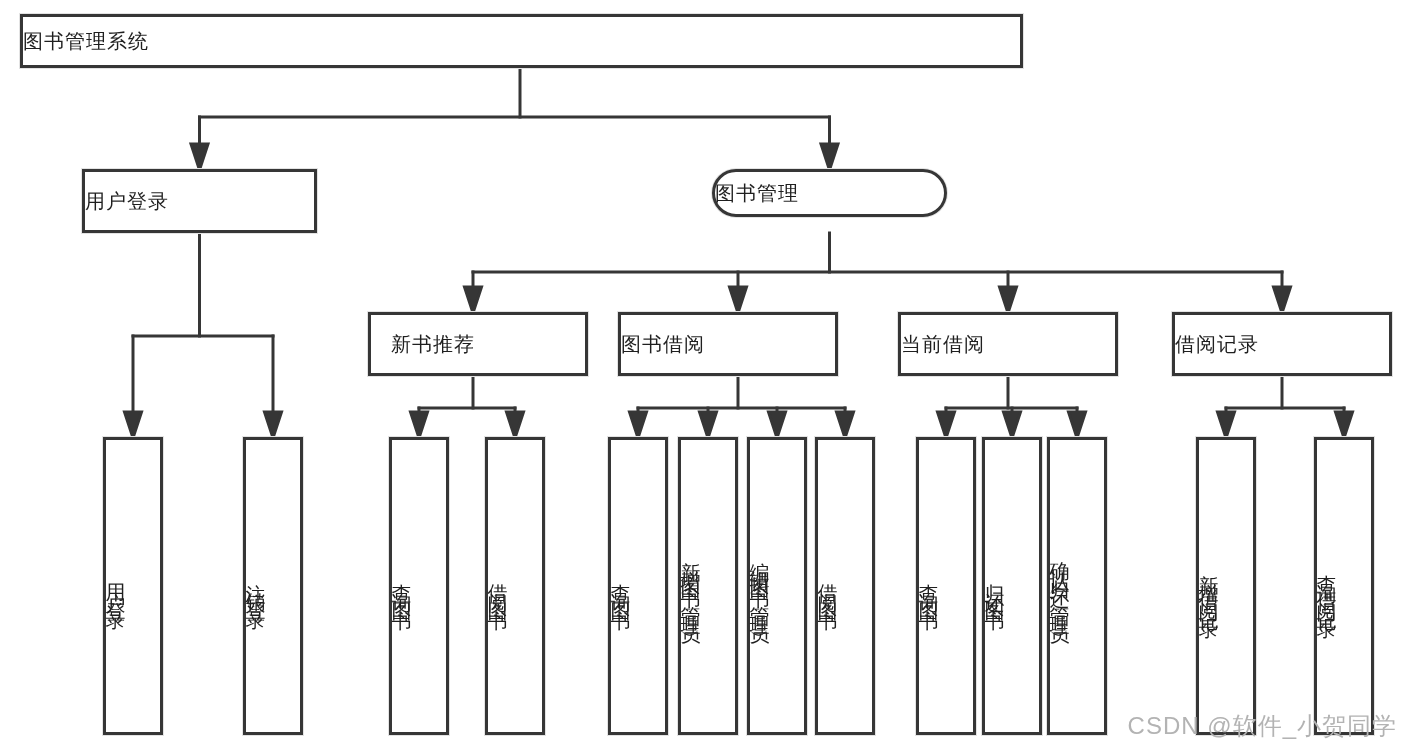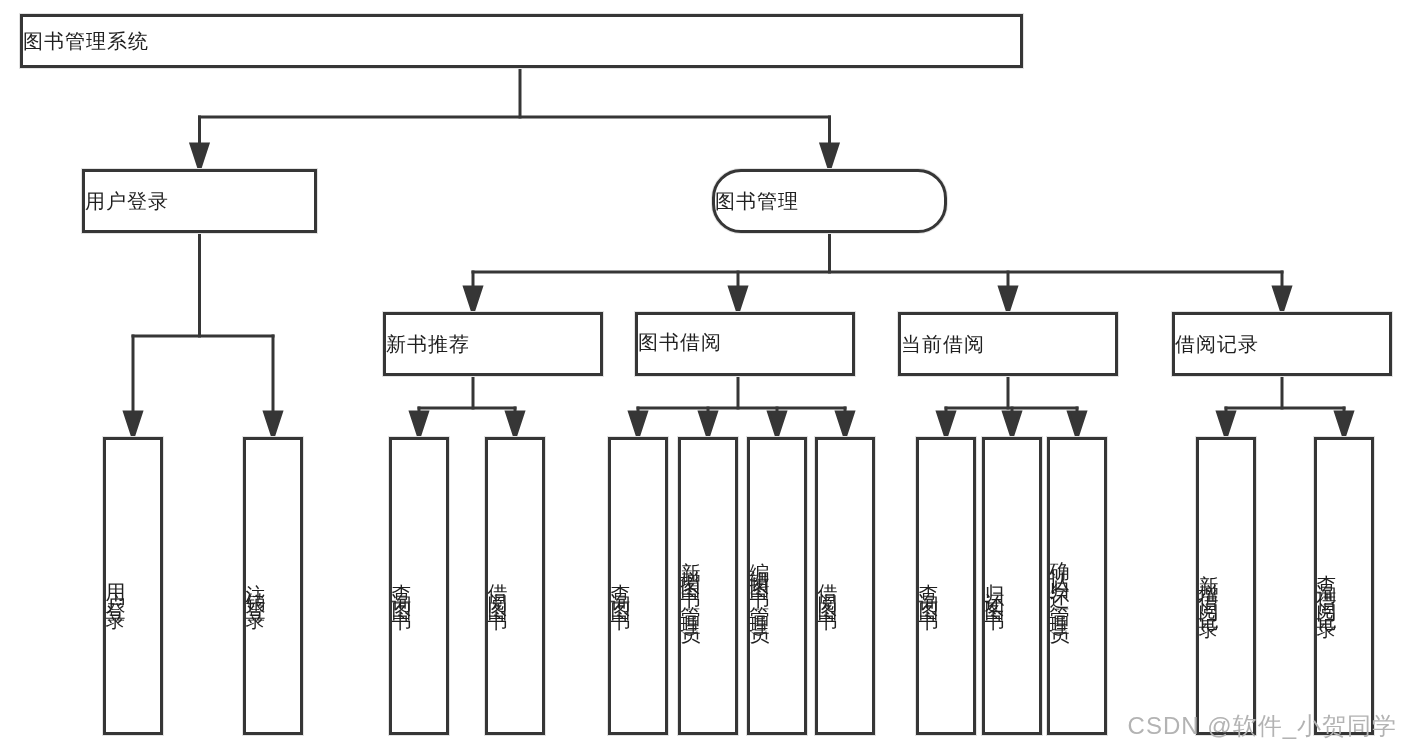--- a/index.html
+++ b/index.html
@@ -41,24 +41,24 @@
     white-space: nowrap;
   }
   .node .vlabel {
     writing-mode: vertical-rl;
     text-orientation: mixed;
     letter-spacing: 9px;
     white-space: nowrap;
   }
   .root  { left: 20px;  top: 14px;  width: 1003px; height: 54px; }
   .l2a   { left: 82px;  top: 169px; width: 235px;  height: 64px; }
-  .l2b   { left: 712px; top: 169px; width: 235px;  height: 64px; border-radius: 29px; }
+  .l2b   { left: 712px; top: 169px; width: 235px;  height: 48px; border-radius: 29px; }
   .l3    { top: 312px; width: 220px; height: 64px; }
-  .l3a   { left: 383px; }
-  .l3b   { left: 635px; font-family: Liberation Mono, monospace; }
+  .l3a   { left: 368px; padding-left: 20px; }
+  .l3b   { left: 618px; }
   .l3c   { left: 898px; }
   .l3d   { left: 1172px; }
   .leaf  { top: 437px; width: 60px; height: 298px; }
   .lf1   { left: 103px; }
   .lf2   { left: 243px; }
   .lf3   { left: 389px; }
   .lf4   { left: 485px; }
   .lf5   { left: 608px; }
   .lf6   { left: 678px; }
   .lf7   { left: 747px; }

